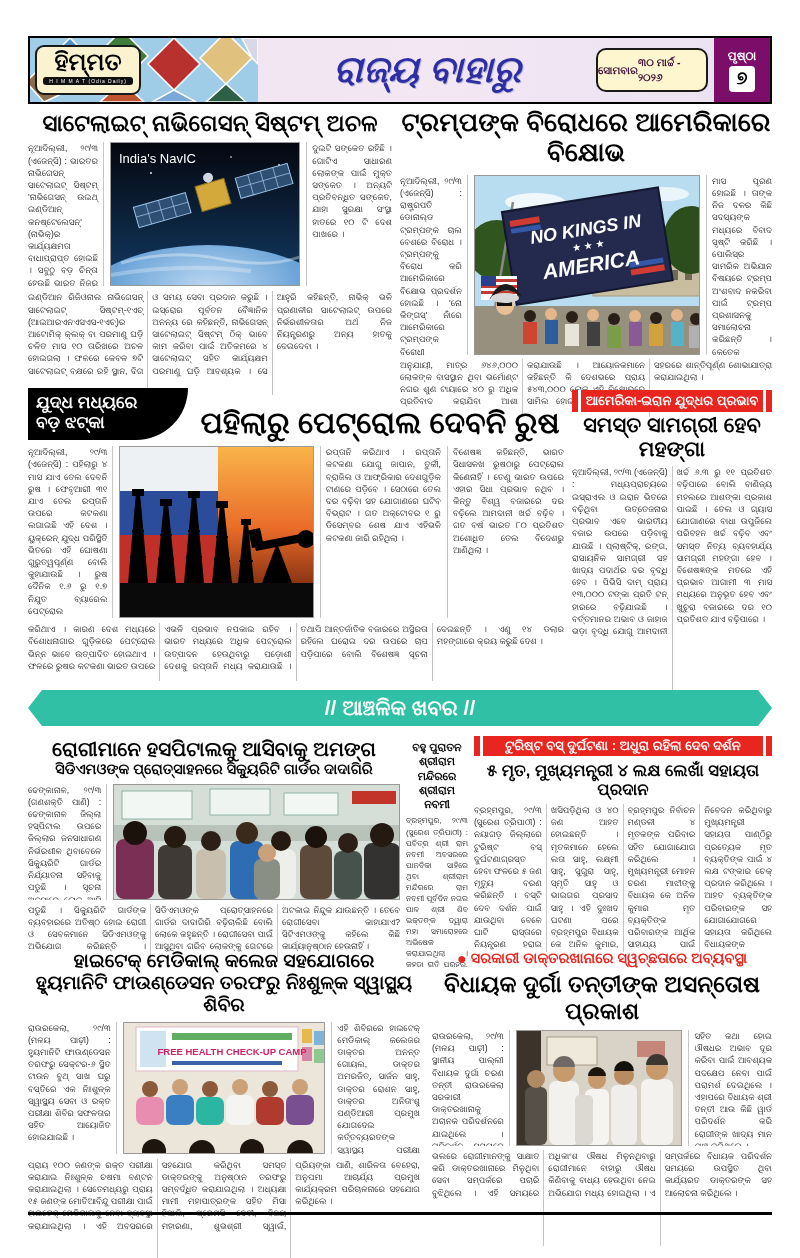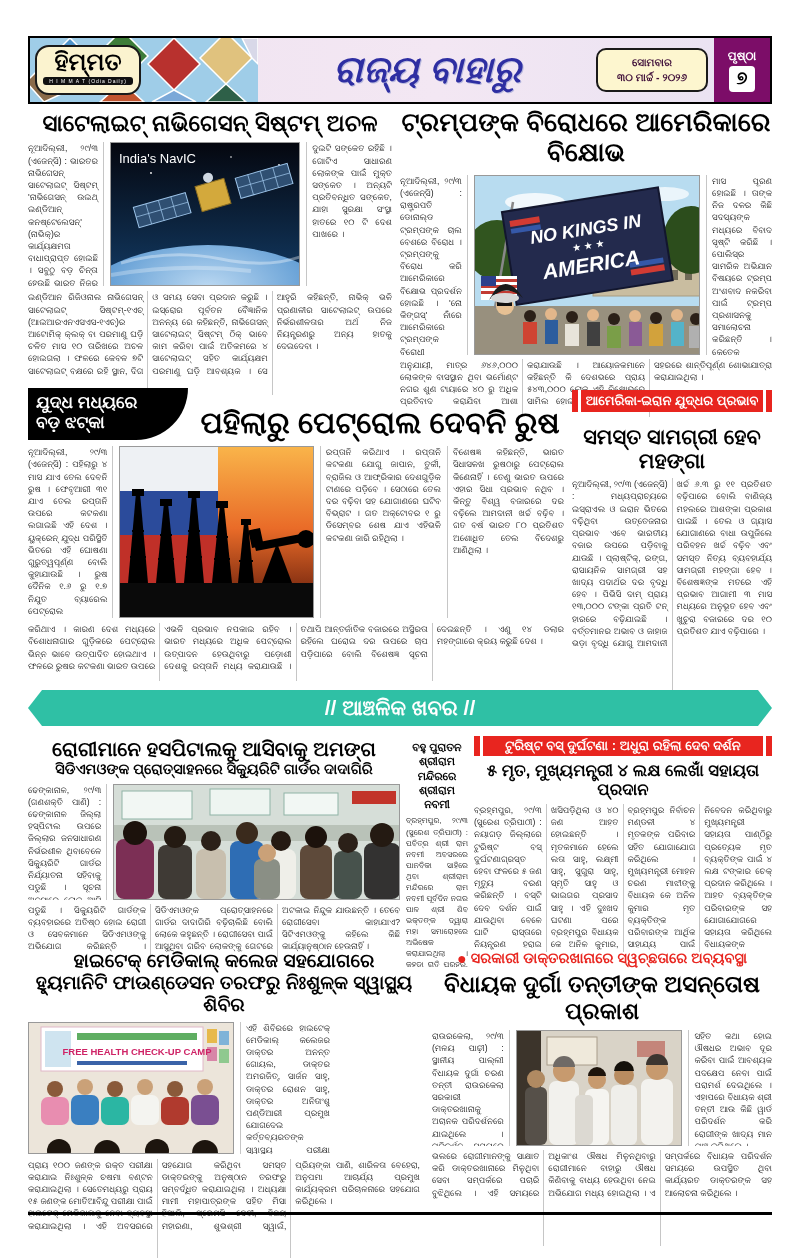--- a/index.html
+++ b/index.html
@@ -2,26 +2,26 @@
 <html><head>
 <meta charset="utf-8">
 <style>
   html,body{margin:0;padding:0;background:#fff;}
   .page{position:relative;width:800px;height:1258px;background:#ffffff;overflow:hidden;
         font-family:"Liberation Sans","DejaVu Sans",sans-serif;color:#141414;}
   .abs{position:absolute;}
   
   .masthead{left:28px;top:36px;width:744px;height:68px;border:2px solid #000;display:flex;box-sizing:border-box;background:linear-gradient(90deg,#efe3f0,#f3e7f3 55%,#e9e2f2);}
   .collage{position:relative;width:228px;height:100%;flex:0 0 auto;overflow:hidden;}
-  .logo-box{position:absolute;left:5px;top:7px;width:106px;height:50px;background:#fbf3cf;border:2px solid #1a1a1a;border-radius:14px;text-align:center;box-sizing:border-box;}
+  .logo-box{position:absolute;left:5px;top:7px;width:106px;height:50px;background:#fbf3cf;border:2px solid #1a1a1a;border-radius:9px;text-align:center;box-sizing:border-box;}
   .logo-main{font-size:24px;font-weight:bold;color:#000;line-height:30px;}
   .logo-sub{margin:0 6px;background:#111;color:#fff;font-size:5px;letter-spacing:1px;border-radius:3px;line-height:8px;}
   .mast-title{flex:1;display:flex;align-items:center;justify-content:center;font-size:37px;font-weight:bold;font-style:italic;color:#2e2ea2;text-shadow:1px 1px 0 #b9b9dd;}
   .mast-right{flex:0 0 auto;display:flex;height:100%;}
-  .date-box{margin:10px 6px 10px 0;width:108px;background:#fdf6cf;border:2px solid #1a1a1a;border-radius:10px;display:flex;flex-direction:column;align-items:center;justify-content:center;}
+  .date-box{margin:10px 6px 10px 0;width:108px;background:#fdf6cf;border:2px solid #1a1a1a;border-radius:10px;display:flex;flex-direction:row;align-items:center;justify-content:center;}
   .date-box div{font-size:10.5px;font-weight:bold;color:#40103a;line-height:15px;}
   .purple-block{width:56px;background:#7c0d68;display:flex;flex-direction:column;align-items:center;justify-content:center;gap:3px;}
   .page-label{color:#fff;font-size:12px;font-weight:bold;}
   .page-num{width:26px;height:26px;background:#fff;border-radius:4px;display:flex;align-items:center;justify-content:center;font-size:18px;font-weight:bold;color:#000;}
   
   .hl{font-weight:bold;color:#000;text-align:center;line-height:1.15;}
   .body-text{font-size:8.6px;line-height:1.42;text-align:justify;color:#1c1c1c;overflow:hidden;}
   .row{display:flex;gap:6px;}
   .tcol{overflow:hidden;}
   .vr{border-left:1px solid #c6c6c6;padding-left:5px;}
@@ -260,21 +260,21 @@
       <div class="tcol body-text vr" style="width:116px;height:172px;">ରପ୍ତାନି କରିଥାଏ । ରପ୍ତାନି କଟକଣା ଯୋଗୁ ଜାପାନ, ତୁର୍କୀ, ବ୍ରାଜିଲ ଓ ଆଫ୍ରିକାର ଦେଶଗୁଡ଼ିକ ଟାଣରେ ପଡ଼ିବେ । ସେଠାରେ ତେଲ ଦର ବଢ଼ିବା ସହ ଯୋଗାଣରେ ଘଟିବ ବିଭ୍ରାଟ । ଗତ ଅକ୍ଟୋବର ୧ ରୁ ଡିସେମ୍ବର ଶେଷ ଯାଏ ଏହିଭଳି କଟକଣା ଜାରି ରହିଥିଲା ।</div>
       <div class="tcol body-text vr" style="width:112px;height:172px;">ବିଶେଷଜ୍ଞ କହିଛନ୍ତି, ଭାରତ ସିଧାସଳଖ ରୁଷଠାରୁ ପେଟ୍ରୋଲ କିଣେନାହିଁ । ତେଣୁ ଭାରତ ଉପରେ ଏହାର ସିଧା ପ୍ରଭାବ ନଥିବ । କିନ୍ତୁ ବିଶ୍ୱ ବଜାରରେ ଦର ବଢ଼ିଲେ ଆମଦାନୀ ଖର୍ଚ୍ଚ ବଢ଼ିବ । ଗତ ବର୍ଷ ଭାରତ ୮୦ ପ୍ରତିଶତ ଅଶୋଧିତ ତେଲ ବିଦେଶରୁ ଆଣିଥିଲା ।</div>
     </div>
     <div class="body-text multicol4" style="margin-top:5px;height:58px;">କରିଥାଏ । କାରଣ ଦେଶ ମଧ୍ୟରେ ବିଶୋଧନାଗାର ଗୁଡ଼ିକରେ ପେଟ୍ରୋଲ ଭିନ୍ନ ଭାବେ ଉତ୍ପାଦିତ ହୋଇଥାଏ । ଫଳରେ ରୁଷର କଟକଣା ଭାରତ ଉପରେ ଏଭଳି ପ୍ରଭାବ ନପକାଇ ରହିବ । ଭାରତ ମଧ୍ୟରେ ଅଧିକ ପେଟ୍ରୋଲ ଉତ୍ପାଦନ ହେଉଥିବାରୁ ପଡ଼ୋଶୀ ଦେଶକୁ ରପ୍ତାନି ମଧ୍ୟ କରାଯାଉଛି । ତଥାପି ଆନ୍ତର୍ଜାତିକ ବଜାରରେ ଅସ୍ଥିରତା ରହିଲେ ଘରୋଇ ଦର ଉପରେ ଚାପ ପଡ଼ିପାରେ ବୋଲି ବିଶେଷଜ୍ଞ ସୂଚନା ଦେଇଛନ୍ତି । ଏଣୁ ୧୪ ଡଲାର ମହଙ୍ଗାରେ କ୍ରୟ କରୁଛି ଦେଶ ।</div>
   </div>
 
   <div class="abs" style="left:572px;top:390px;width:200px;">
     <div class="red-bar" style="font-size:13px;">
       <div class="inner" style="padding:3px 2px;">ଆମେରିକା-ଇରାନ ଯୁଦ୍ଧର ପ୍ରଭାବ</div>
     </div>
-    <div class="hl" style="font-size:21px;margin-top:13px;">ସମସ୍ତ ସାମଗ୍ରୀ ହେବ ମହଙ୍ଗା</div>
+    <div class="hl" style="font-size:21px;margin-top:1px;">ସମସ୍ତ ସାମଗ୍ରୀ ହେବ ମହଙ୍ଗା</div>
     <div class="body-text multicol2" style="margin-top:5px;height:232px;">ନୂଆଦିଲ୍ଲୀ, ୨୯/୩ (ଏଜେନ୍ସି) : ମଧ୍ୟପ୍ରାଚ୍ୟରେ ଇସ୍ରାଏଲ ଓ ଇରାନ ଭିତରେ ବଢ଼ିଥିବା ଉତ୍ତେଜନାର ପ୍ରଭାବ ଏବେ ଭାରତୀୟ ବଜାର ଉପରେ ପଡ଼ିବାକୁ ଯାଉଛି । ପ୍ଲାଷ୍ଟିକ୍, ରଙ୍ଗ, ରାସାୟନିକ ସାମଗ୍ରୀ ସହ ଖାଦ୍ୟ ପଦାର୍ଥର ଦର ବୃଦ୍ଧି ହେବ । ପିଭିସି ଦାମ୍ ପ୍ରାୟ ୧୩,୦୦୦ ଟଙ୍କା ପ୍ରତି ଟନ୍ ହାରରେ ବଢ଼ିଯାଇଛି । ବର୍ତ୍ତମାନର ଅଭାବ ଓ ଜାହାଜ ଭଡ଼ା ବୃଦ୍ଧି ଯୋଗୁ ଆମଦାନୀ ଖର୍ଚ୍ଚ ୬.୩ ରୁ ୧୧ ପ୍ରତିଶତ ବଢ଼ିପାରେ ବୋଲି ବାଣିଜ୍ୟ ମହଲରେ ଆଶଙ୍କା ପ୍ରକାଶ ପାଇଛି । ତେଲ ଓ ଗ୍ୟାସ ଯୋଗାଣରେ ବାଧା ଉପୁଜିଲେ ପରିବହନ ଖର୍ଚ୍ଚ ବଢ଼ିବ ଏବଂ ସମସ୍ତ ନିତ୍ୟ ବ୍ୟବହାର୍ଯ୍ୟ ସାମଗ୍ରୀ ମହଙ୍ଗା ହେବ । ବିଶେଷଜ୍ଞଙ୍କ ମତରେ ଏହି ପ୍ରଭାବ ଆଗାମୀ ୩ ମାସ ମଧ୍ୟରେ ଅନୁଭୂତ ହେବ ଏବଂ ଖୁଚୁରା ବଜାରରେ ଦର ୧୦ ପ୍ରତିଶତ ଯାଏ ବଢ଼ିପାରେ ।</div>
   </div>
 
   <div class="abs band" style="left:28px;top:690px;width:744px;height:36px;">
     <span>// ଆଞ୍ଚଳିକ ଖବର //</span>
   </div>
 
   <div class="abs" style="left:28px;top:736px;width:372px;">
     <div class="hl" style="font-size:20px;margin-top:2px;">ରୋଗୀମାନେ ହସପିଟାଲକୁ ଆସିବାକୁ ଅମଙ୍ଗ</div>
     <div class="hl" style="font-size:14.5px;">ସିଡିଏମଓଙ୍କ ପ୍ରୋତ୍ସାହନରେ ସିକ୍ୟୁରିଟି ଗାର୍ଡର ଦାଦାଗିରି</div>
@@ -324,20 +324,21 @@
       <div class="inner" style="padding:2px 2px;">ଟୁରିଷ୍ଟ ବସ୍ ଦୁର୍ଘଟଣା : ଅଧୁରା ରହିଲା ଦେବ ଦର୍ଶନ</div>
     </div>
     <div class="hl" style="font-size:16.5px;margin-top:5px;">୫ ମୃତ, ମୁଖ୍ୟମନ୍ତ୍ରୀ ୪ ଲକ୍ଷ ଲେଖାଁ ସହାୟତା ପ୍ରଦାନ</div>
     <div class="body-text multicol4" style="margin-top:5px;height:148px;">ବ୍ରହ୍ମପୁର, ୨୯/୩ (ସୁରେଶ ତ୍ରିପାଠୀ) : ନୟାଗଡ଼ ଜିଲ୍ଲାରେ ଟୁରିଷ୍ଟ ବସ୍ ଦୁର୍ଘଟଣାଗ୍ରସ୍ତ ହେବା ଫଳରେ ୫ ଜଣ ମୃତ୍ୟୁ ବରଣ କରିଛନ୍ତି । ବସ୍‌ଟି ଦେବ ଦର୍ଶନ ପାଇଁ ଯାଉଥିବା ବେଳେ ଘାଟି ରାସ୍ତାରେ ନିୟନ୍ତ୍ରଣ ହରାଇ ଖସିପଡ଼ିଥିଲା ଓ ୪୦ ଜଣ ଆହତ ହୋଇଛନ୍ତି । ମୃତକମାନେ ହେଲେ ଲତା ସାହୁ, ଲକ୍ଷ୍ମୀ ସାହୁ, ସୁଗୁରା ସାହୁ, ସ୍ମୃତି ସାହୁ ଓ ଭାଇଗର ପ୍ରସାଦ ସାହୁ । ଏହି ଦୁଃଖଦ ଘଟଣା ପରେ ବ୍ରହ୍ମପୁର ବିଧାୟକ କେ ଅନିଳ କୁମାର, ବ୍ରହ୍ମପୁର ନିର୍ବାଚନ ମଣ୍ଡଳୀ ୪ ମୃତକଙ୍କ ପରିବାର ସହିତ ଯୋଗାଯୋଗ କରିଥିଲେ । ମୁଖ୍ୟମନ୍ତ୍ରୀ ମୋହନ ଚରଣ ମାଝୀଙ୍କୁ ବିଧାୟକ କେ ଅନିଳ କୁମାର ମୃତ ବ୍ୟକ୍ତିଙ୍କ ପରିବାରଙ୍କ ଆର୍ଥିକ ସାହାଯ୍ୟ ପାଇଁ ନିବେଦନ କରିଥିବାରୁ ମୁଖ୍ୟମନ୍ତ୍ରୀ ସହାୟତା ପାଣ୍ଠିରୁ ପ୍ରତ୍ୟେକ ମୃତ ବ୍ୟକ୍ତିଙ୍କ ପାଇଁ ୪ ଲକ୍ଷ ଟଙ୍କାର ଚେକ୍ ପ୍ରଦାନ କରିଥିଲେ । ଆହତ ବ୍ୟକ୍ତିଙ୍କ ପରିବାରଙ୍କ ସହ ଯୋଗାଯୋଗରେ ସହାୟତା କରିଥିଲେ ବିଧାୟକଙ୍କ ପ୍ରତିନିଧି ଅଶୋକ ଶୁକ୍ଲା ।</div>
   </div>
 
   <div class="abs" style="left:28px;top:950px;width:392px;">
     <div class="hl" style="font-size:19px;">ହାଇଟେକ୍ ମେଡିକାଲ୍ କଲେଜ ସହଯୋଗରେ</div>
     <div class="hl" style="font-size:19px;">ହ୍ୟୁମାନିଟି ଫାଉଣ୍ଡେସନ ତରଫରୁ ନିଃଶୁଳ୍କ ସ୍ୱାସ୍ଥ୍ୟ ଶିବିର</div>
     <div class="row" style="margin-top:6px;">
+      <div class="tcol body-text vrr" style="width:84px;height:132px;">ରାଉରକେଲା, ୨୯/୩ (ମଳୟ ପାଢ଼ୀ) : ହ୍ୟୁମାନିଟି ଫାଉଣ୍ଡେସନ ତରଫରୁ ସେକ୍ଟର-୬ ସ୍ଥିତ ଟାଉନ ବୁଥ୍ ସାଖ ଘରୁ ବସ୍ତିରେ ଏକ ନିଃଶୁଳ୍କ ସ୍ୱାସ୍ଥ୍ୟ ସେବା ଓ ରକ୍ତ ପରୀକ୍ଷା ଶିବିର ସଫଳତାର ସହିତ ଆୟୋଜିତ ହୋଇଯାଇଛି ।</div>
       <div class="photo" style="width:206px;height:132px;">
         <svg width="204" height="130" viewBox="0 0 204 130">
           <rect width="204" height="130" fill="#ece5da"></rect>
           <rect x="178" y="6" width="10" height="14" fill="#e7b94b"></rect>
           <rect x="190" y="8" width="10" height="14" fill="#7fb3d8"></rect>
           <rect x="178" y="24" width="10" height="14" fill="#d886a8"></rect>
           <rect x="190" y="26" width="10" height="14" fill="#8fc98f"></rect>
           <rect x="12" y="4" width="162" height="44" fill="#ffffff" stroke="#e0b8c8"></rect>
           <rect x="16" y="8" width="26" height="36" fill="#cfe4f0"></rect>
           <rect x="48" y="10" width="120" height="7" fill="#5fae62"></rect>

